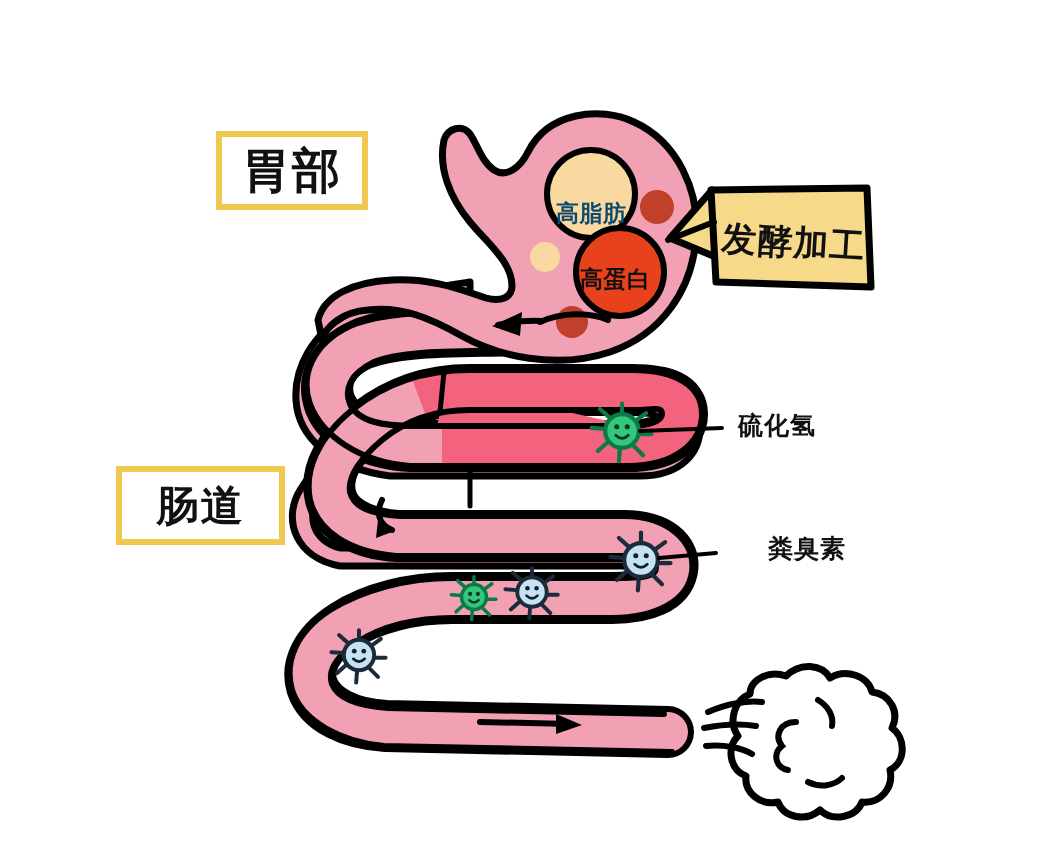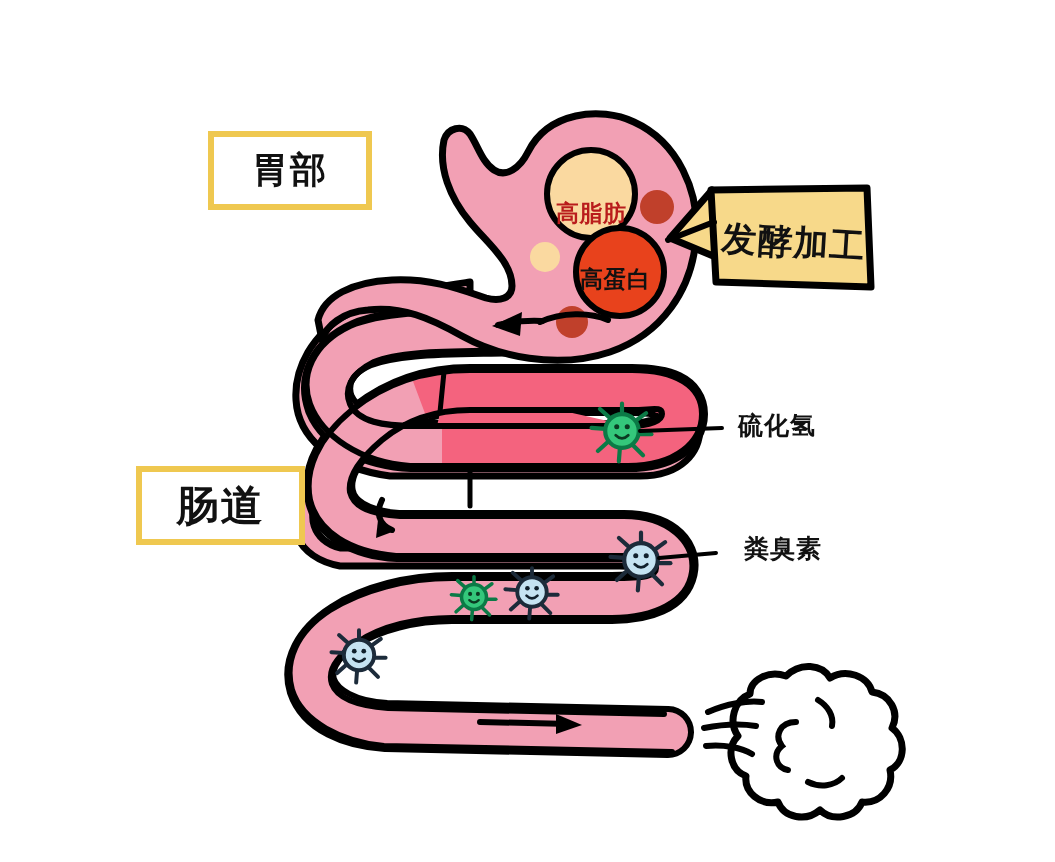--- a/index.html
+++ b/index.html
@@ -36,52 +36,51 @@
     border: 6px solid #efc850;
     box-sizing: border-box;
     display: flex;
     align-items: center;
     justify-content: center;
     font-weight: bold;
     color: #111111;
     letter-spacing: 2px;
   }
   #label-stomach {
-    left: 208px; top: 131px;
-    width: 164px; height: 79px;
-    font-size: 36px;
+    left: 216px; top: 131px;
+    width: 152px; height: 79px;
+    font-size: 48px;
   }
   #label-intestine {
     left: 116px; top: 466px;
     width: 169px; height: 79px;
     font-size: 42px;
-    margin-left: 20px;
   }
   
   .annotation {
     position: absolute;
     font-size: 25px;
     font-weight: bold;
     color: #111111;
     white-space: nowrap;
     letter-spacing: 1px;
   }
   #anno-h2s { left: 738px; top: 409px; }
-  #anno-skatole { left: 744px; top: 532px; }
+  #anno-skatole { left: 768px; top: 532px; }
   #anno-fart {
     left: 676px; top: 622px;
     font-size: 36px;
     letter-spacing: 0px;
   }
   
   .blob-text {
     position: absolute;
     font-size: 23px;
     font-weight: bold;
-    color: #b91c1c;
+    color: #0c4a6e;
     white-space: nowrap;
     letter-spacing: 0.5px;
   }
   #blob-fat-text  { left: 556px; top: 198px; }
   #blob-prot-text { left: 580px; top: 264px; color: #111111; }
   
   #callout-text {
     position: absolute;
     left: 723px; top: 215px;
     font-size: 35px;

